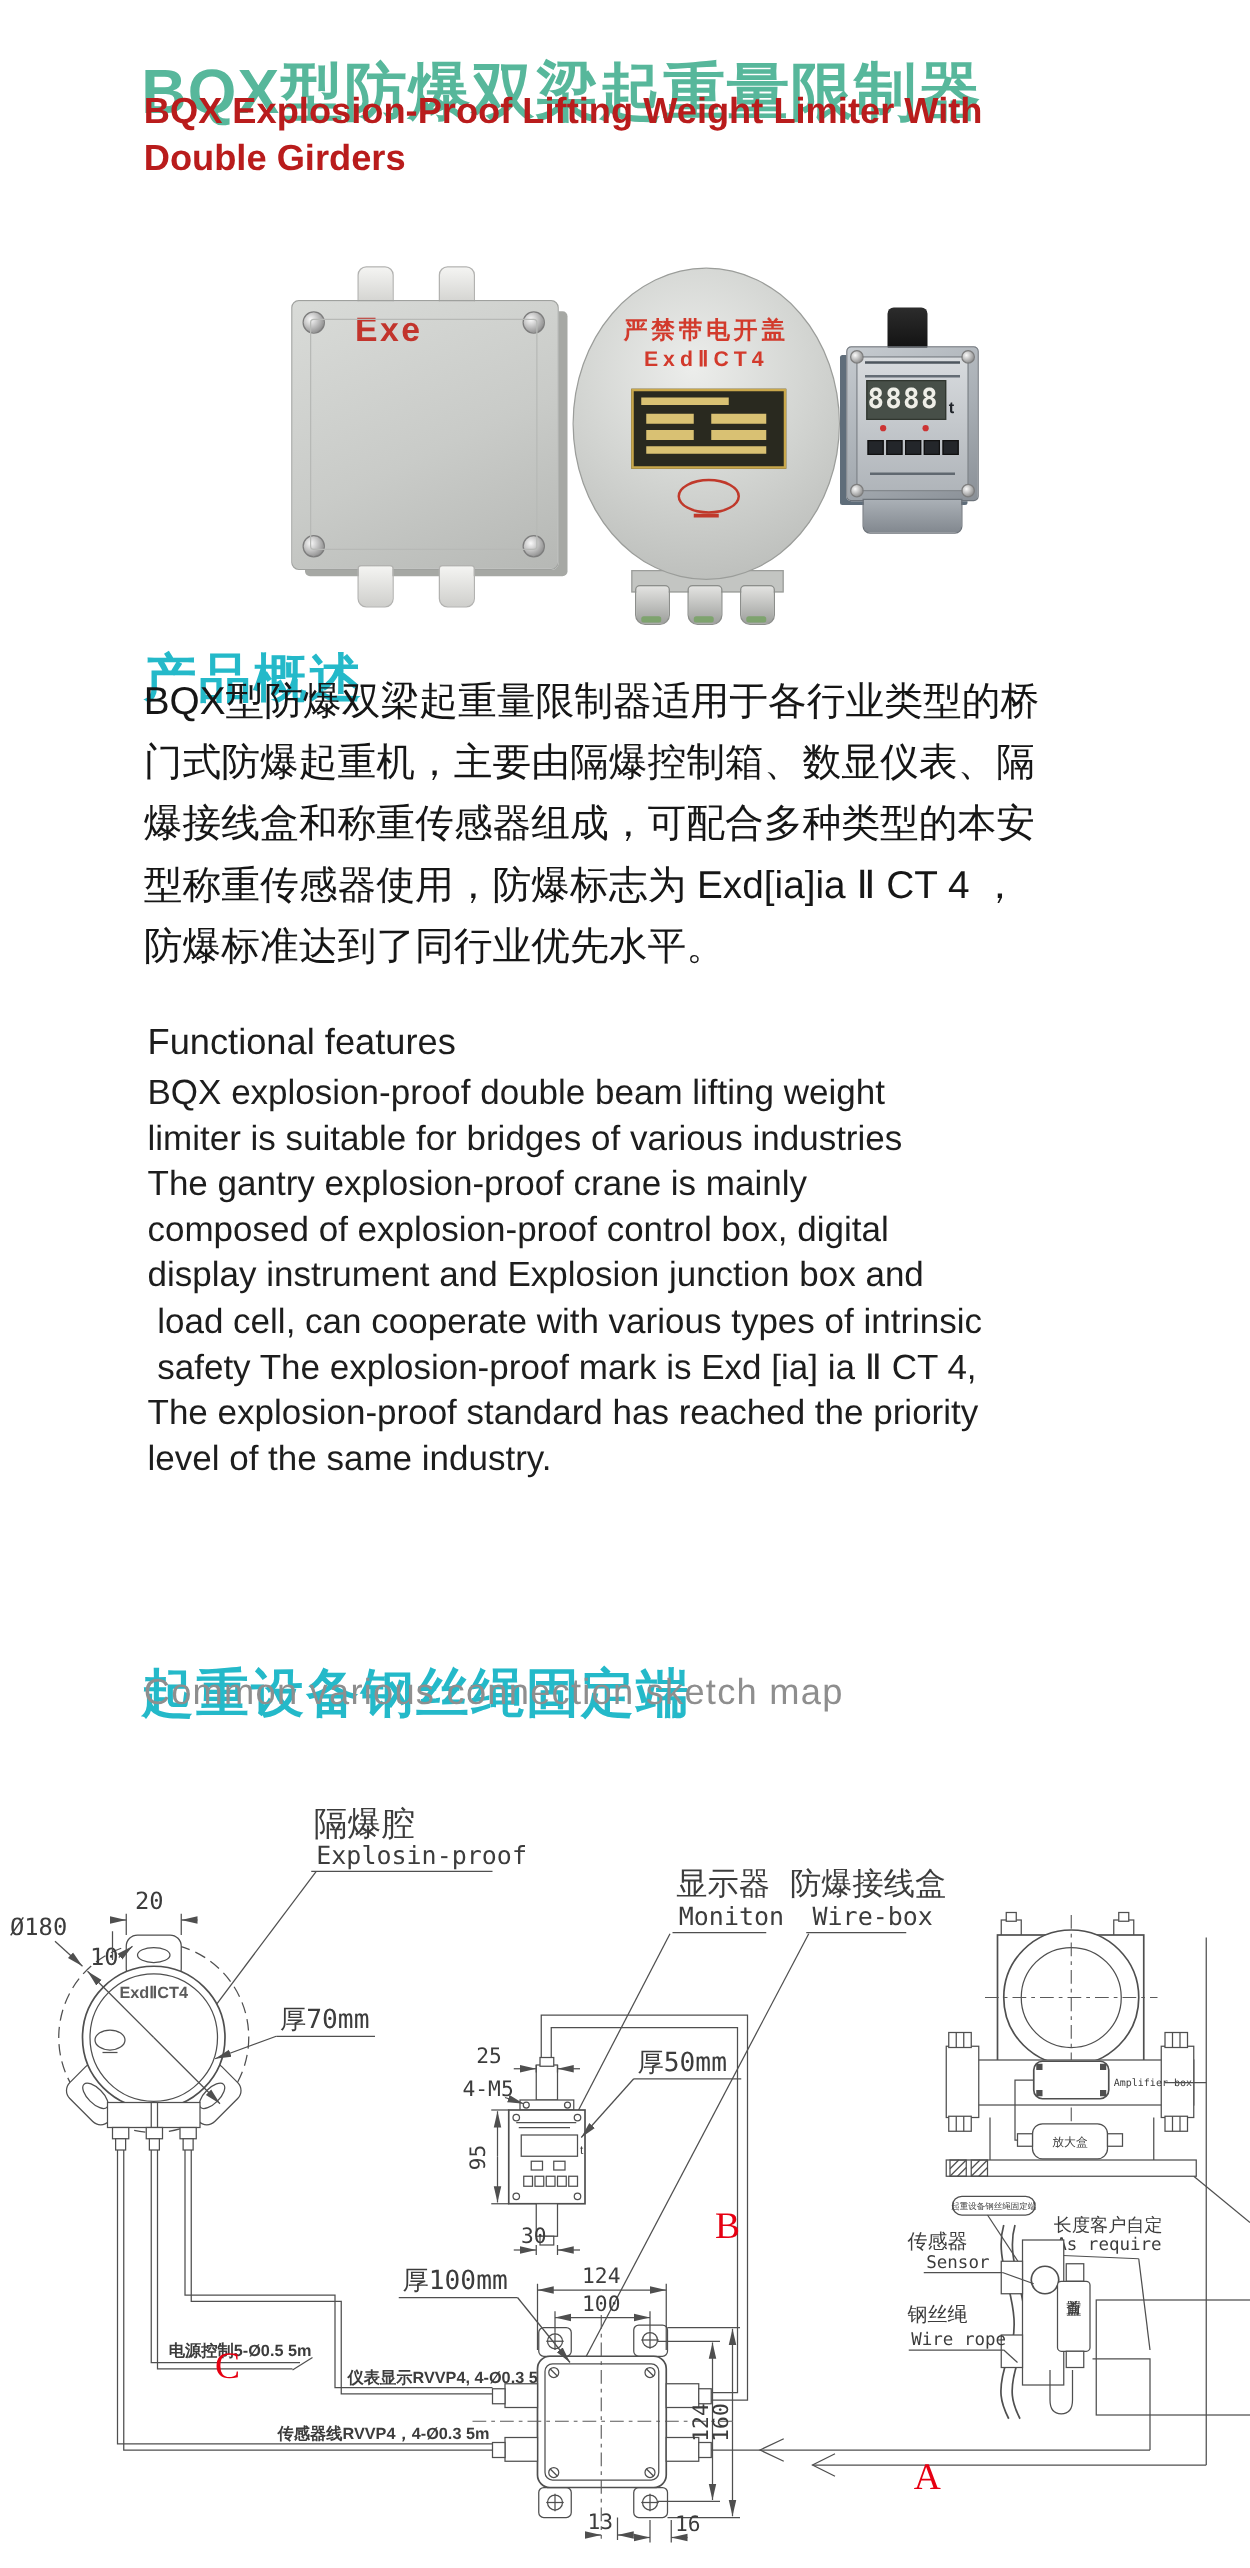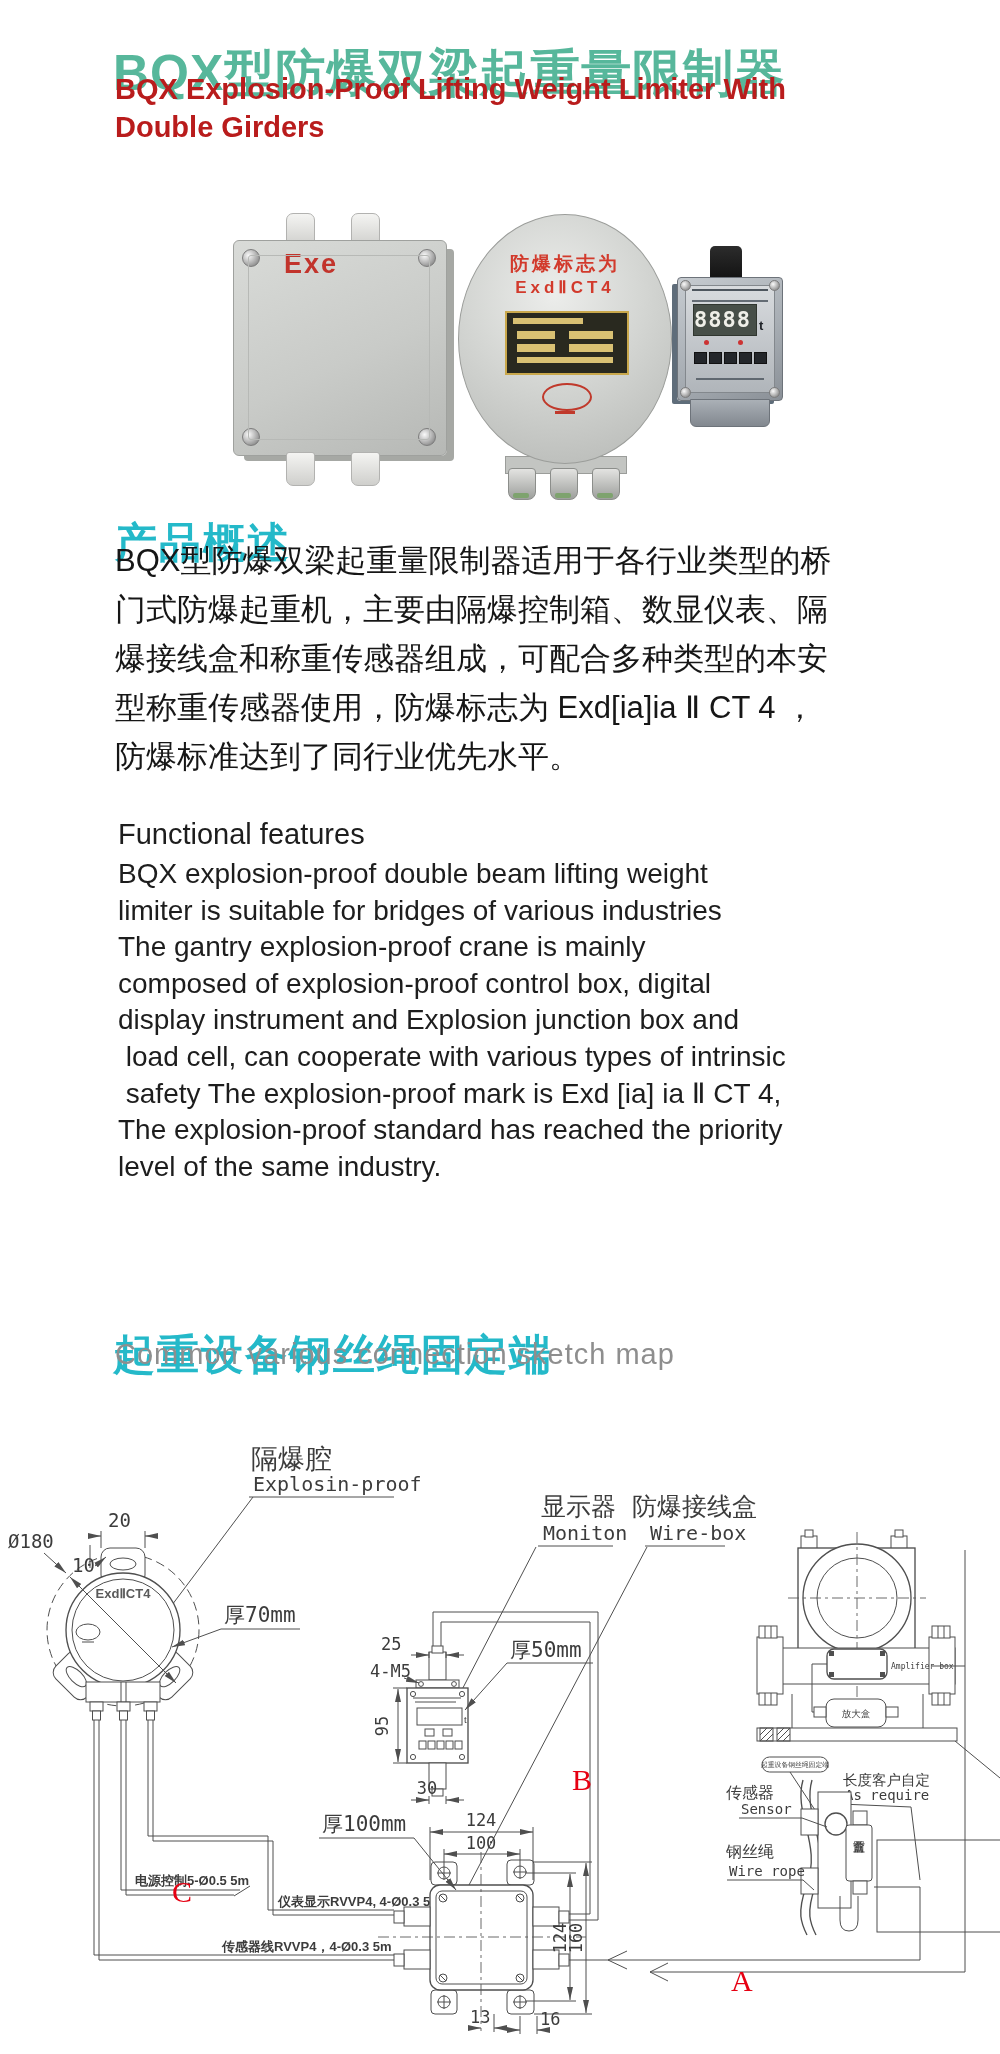--- a/index.html
+++ b/index.html
@@ -88,21 +88,21 @@
       <div class="screw" style="position:absolute;left:8px;bottom:9px;width:16px;height:16px;"></div>
       <div class="screw" style="position:absolute;right:10px;bottom:9px;width:16px;height:16px;"></div>
       <div class="box1-exe">Exe</div>
       <div style="position:absolute;left:14px;top:14px;right:16px;bottom:15px;border:1px solid #b7b9b6;border-radius:3px;"></div>
     </div>
     <div class="abs gland down" style="left:286px;top:452px;width:27px;height:32px;"></div>
     <div class="abs gland down" style="left:351px;top:452px;width:27px;height:32px;"></div>
 
     <div class="abs oval-neck"></div>
     <div class="abs oval-body">
-      <div class="oval-warn">防爆标志为</div>
+      <div class="oval-warn">严禁带电开盖</div>
       <div class="oval-mark">ExdⅡCT4</div>
       <div class="nameplate">
         <div class="np-bar" style="left:6px;top:5px;width:70px;height:6px;"></div>
         <div class="np-bar" style="left:10px;top:18px;width:38px;"></div>
         <div class="np-bar" style="left:62px;top:18px;width:44px;"></div>
         <div class="np-bar" style="left:10px;top:31px;width:38px;"></div>
         <div class="np-bar" style="left:62px;top:31px;width:44px;"></div>
         <div class="np-bar" style="left:10px;top:44px;width:96px;height:6px;"></div>
       </div>
       <div class="oval-logo"></div>

